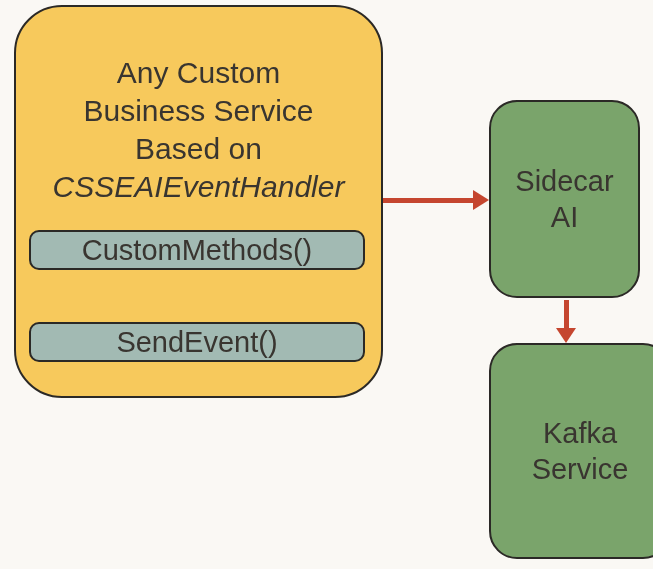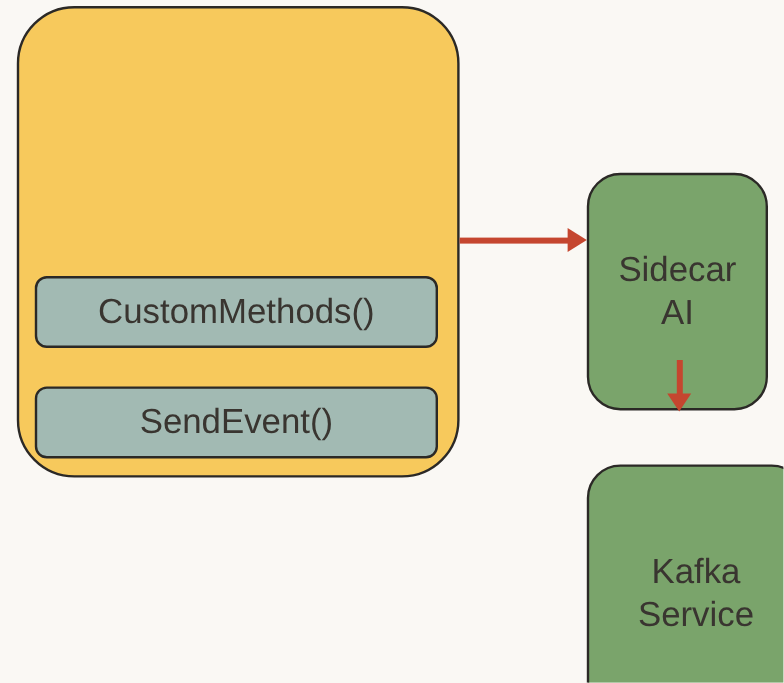--- a/index.html
+++ b/index.html
@@ -41,21 +41,21 @@
     text-align: center;
     font-size: 30px;
     line-height: 38px;
     color: var(--text);
   }
   .service-title .italic { font-style: italic; }
 
   .method-box {
     position: absolute;
     left: 13px;
-    width: 336px; height: 60px;
+    width: 336px; height: 40px;
     background: var(--method_fill);
     border: 2px solid var(--stroke);
     border-radius: 10px;
     display: flex;
     align-items: center;
     justify-content: center;
     font-size: 29px;
     color: var(--text);
   }
   .method-1 { top: 223px; }
@@ -68,21 +68,20 @@
     border: 2px solid var(--stroke);
     border-radius: 28px;
     display: flex;
     flex-direction: column;
     align-items: center;
     justify-content: center;
     text-align: center;
     font-size: 29px;
     line-height: 36px;
     color: var(--text);
-    margin-top: 44px;
   }
   .sidecar-node { left: 489px; top: 100px; width: 151px; height: 198px; }
   .kafka-node   { left: 489px; top: 343px; width: 182px; height: 216px; }
 
   
   .arrow-part { position: absolute; }
   .h-shaft { left: 383px; top: 198px; width: 91px; height: 5px; background: var(--arrow); }
   .h-head  {
     left: 473px; top: 190px;
     width: 0; height: 0;
@@ -98,20 +97,26 @@
     border-right: 10px solid transparent;
     border-top: 15px solid var(--arrow);
   }
 </style>
 </head>
 <body>
 
 <div class="canvas">
 
   <div class="service-box">
+    <div class="service-title">
+      <div>Any Custom</div>
+      <div>Business Service</div>
+      <div>Based on</div>
+      <div class="italic">CSSEAIEventHandler</div>
+    </div>
     <div class="method-box method-1">CustomMethods()</div>
     <div class="method-box method-2">SendEvent()</div>
   </div>
 
   <div class="green-node sidecar-node">
     <div>Sidecar</div>
     <div>AI</div>
   </div>
 
   <div class="green-node kafka-node">

